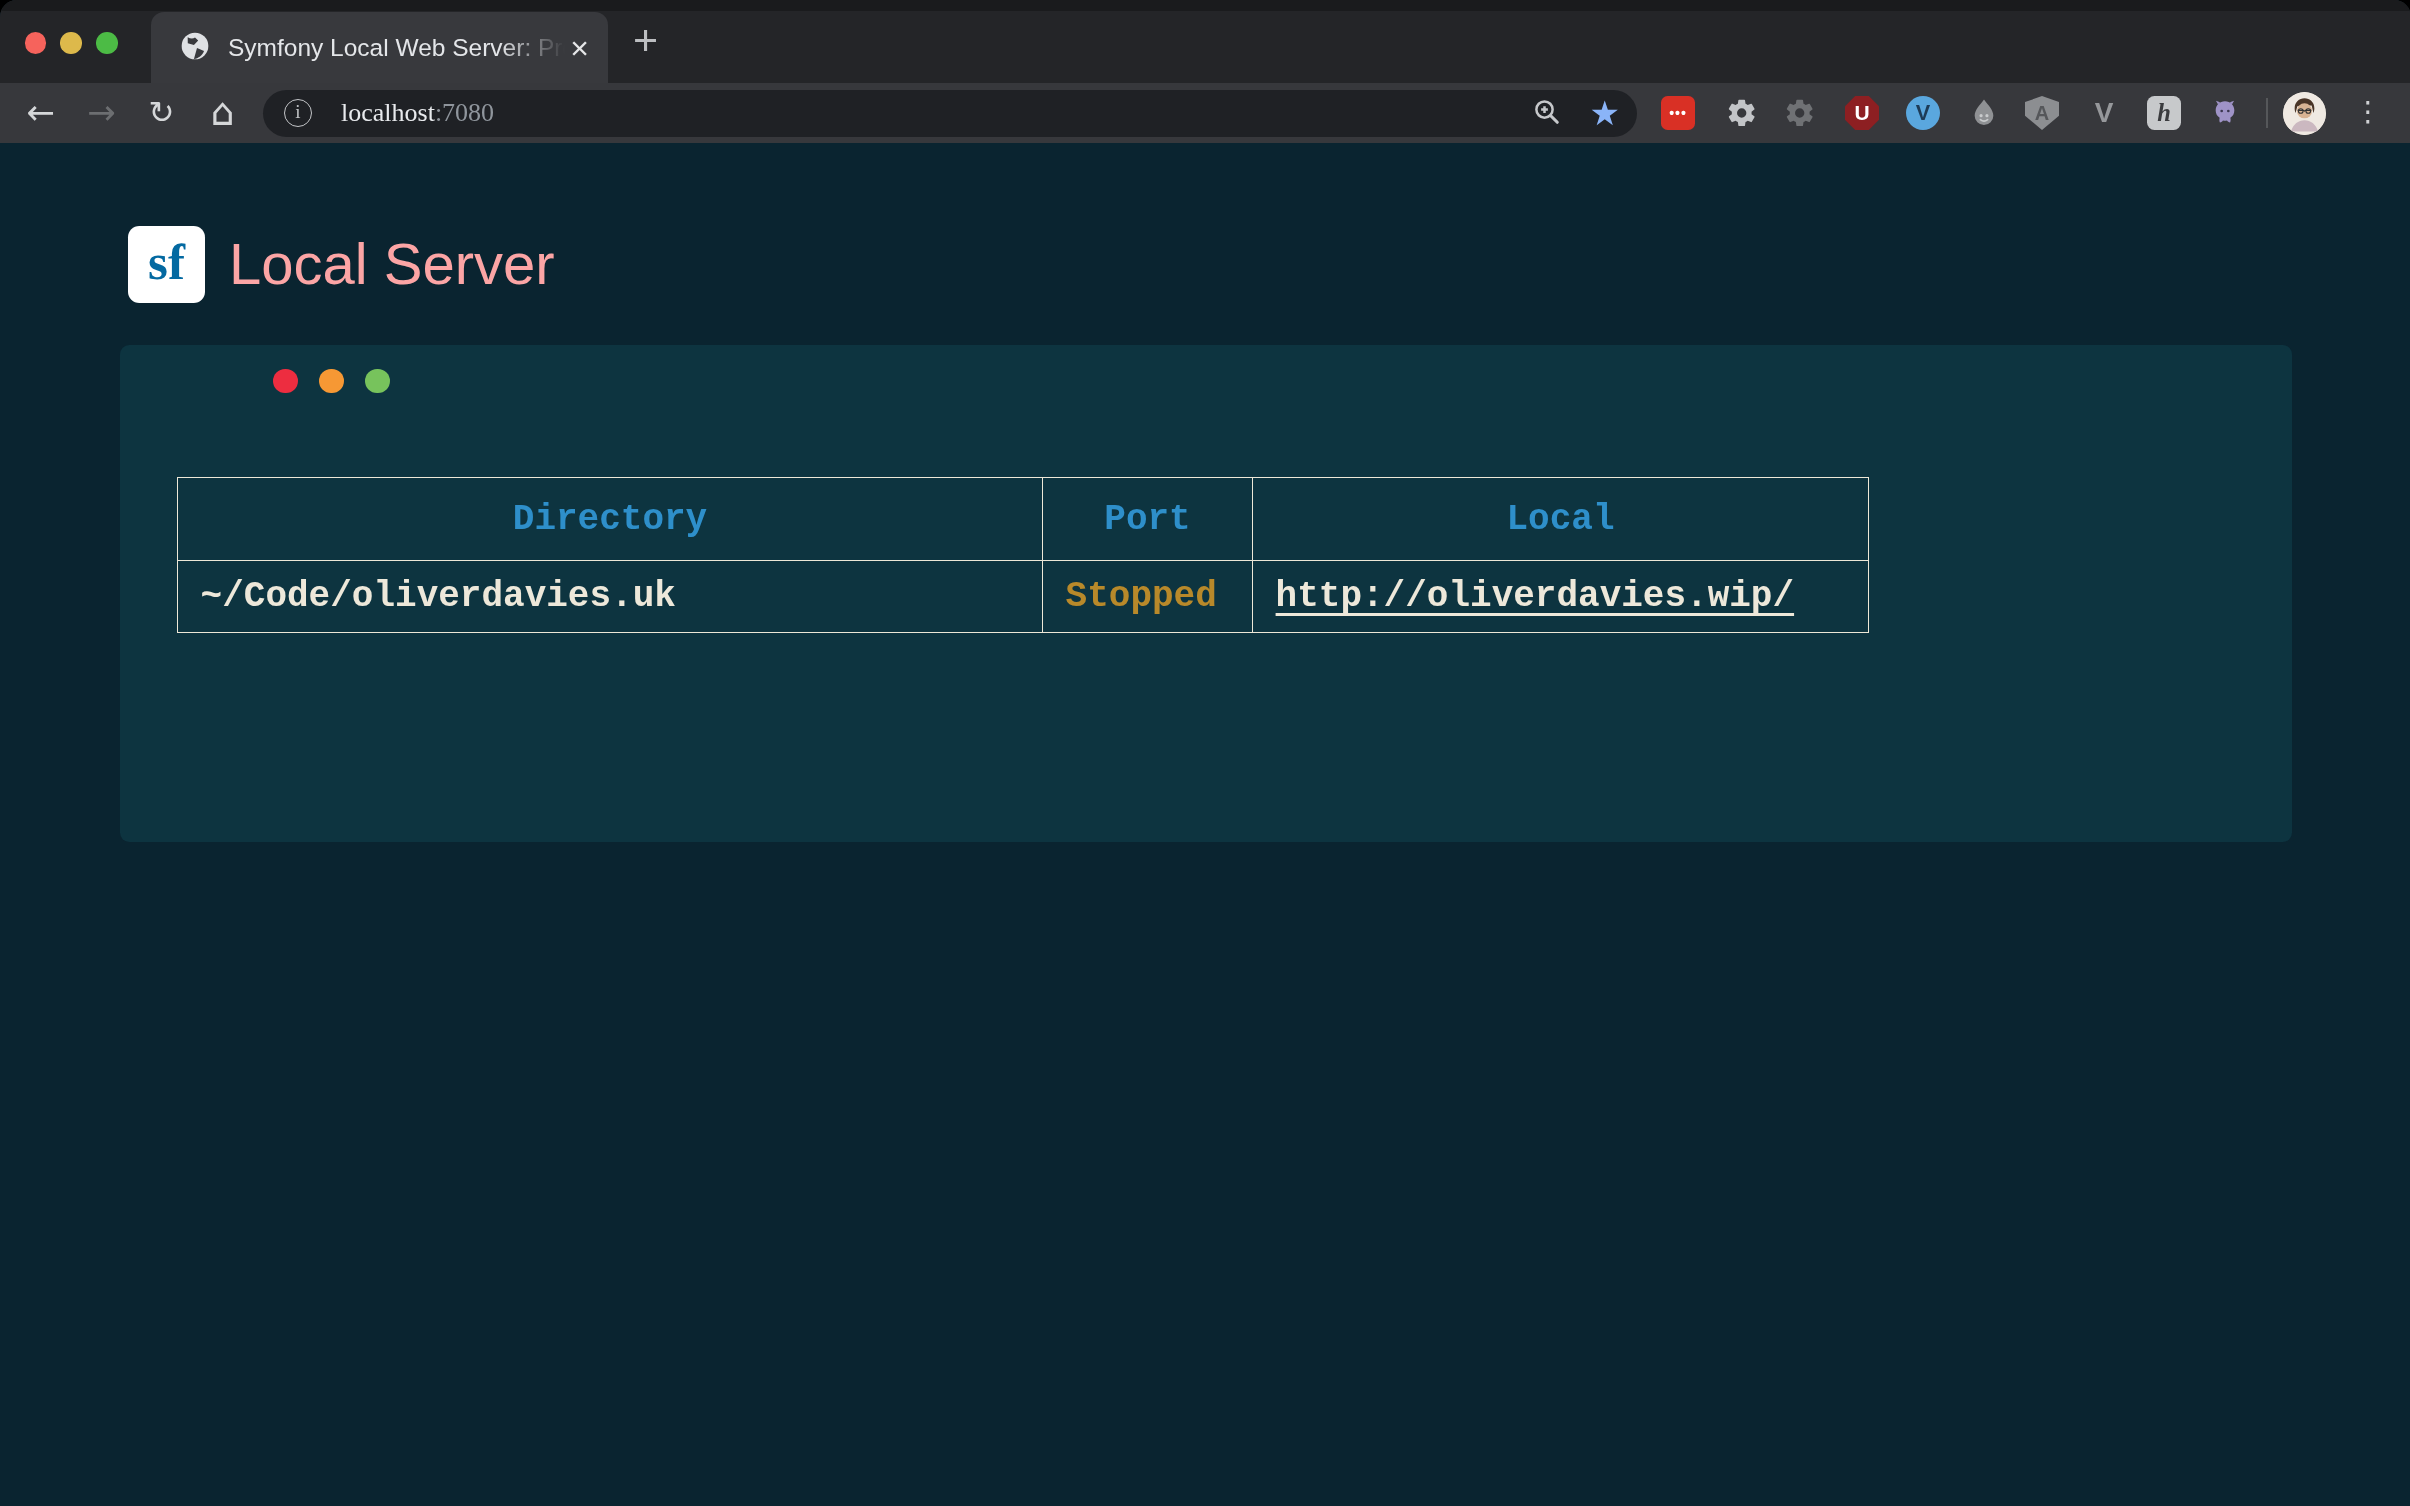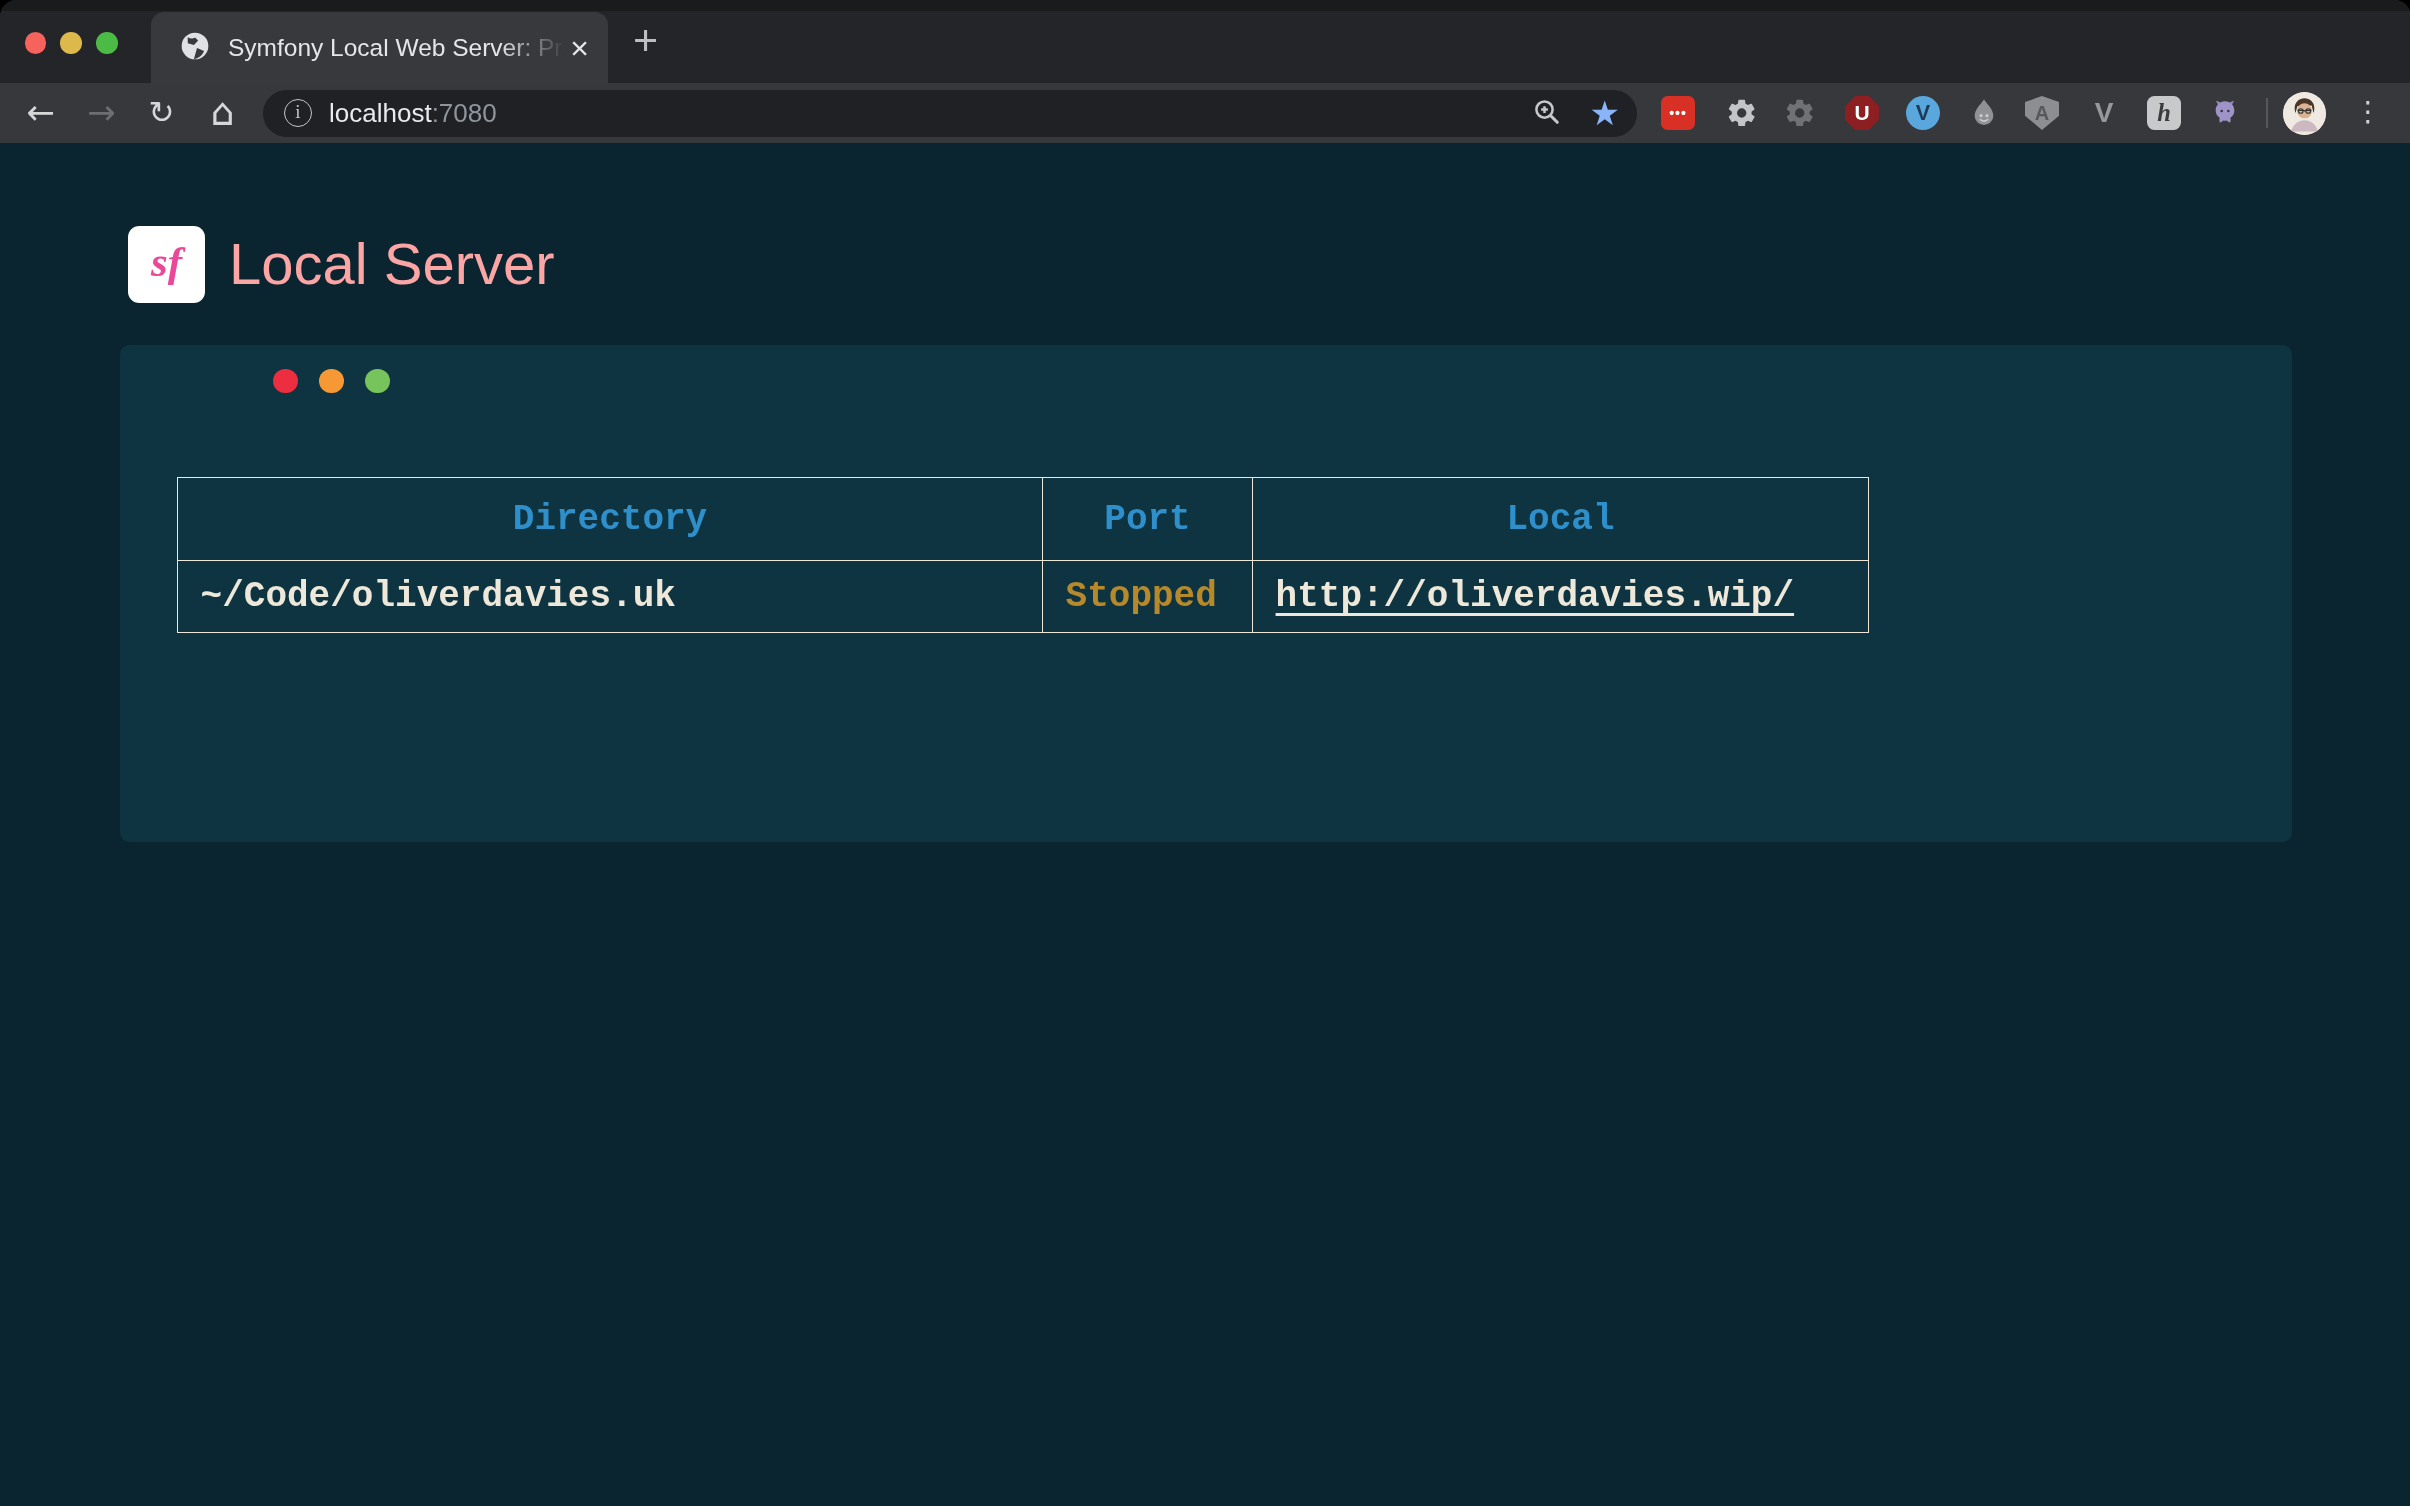--- a/index.html
+++ b/index.html
@@ -38,21 +38,21 @@
     font-size:34px;color:#d5d7d9;font-family:"DejaVu Sans",sans-serif;}
   .nav-back{left:20px;}
   .nav-fwd{left:81px;color:#6c6e71;}
   .nav-reload{left:141px;font-size:31px;}
   .nav-home{left:202px;font-size:38px;}
 
   .omnibox{position:absolute;left:263px;top:6.6px;width:1374px;height:47px;background:var(--pill);
     border-radius:23.5px;display:flex;align-items:center;padding:0 17px 0 21px;}
   .info-badge{width:28px;height:28px;border:1.9px solid #c3c5c8;border-radius:50%;color:#c3c5c8;
     font-size:19px;line-height:24.5px;text-align:center;font-family:"Liberation Serif",serif;flex:0 0 auto;}
-  .url{margin-left:17px;font-size:26px;color:#e8eaed;white-space:nowrap;}
+  .url{margin-left:29px;font-size:26px;color:#e8eaed;white-space:nowrap;font-family:Liberation Serif, serif;}
   .url .port{color:#8f959c;}
   .omni-spacer{flex:1;}
   .zoom-ic{flex:0 0 auto;margin-right:28px;}
   .star{flex:0 0 auto;font-size:34px;color:var(--star-blue);line-height:1;font-family:"DejaVu Sans",sans-serif;}
 
   .ext{position:absolute;top:13px;width:34px;height:34px;display:flex;align-items:center;
     justify-content:center;font-family:"Liberation Sans",sans-serif;}
   .ext-red{background:#d93025;border-radius:6.6px;color:#fff;font-size:14px;letter-spacing:0.9px;font-weight:700;}
   .octagon{background:#8d1f22;color:#fff;font-weight:700;font-size:21px;
     clip-path:polygon(30% 0,70% 0,100% 30%,100% 70%,70% 100%,30% 100%,0 70%,0 30%);}
@@ -64,22 +64,22 @@
     font-family:"Liberation Serif",serif;font-style:italic;font-weight:700;}
   .separator{position:absolute;left:2266px;top:15px;width:1.9px;height:30px;background:#55575a;}
   .avatar{position:absolute;left:2283px;top:8.5px;width:43px;height:43px;border-radius:50%;overflow:hidden;background:#e9e2d8;}
   .kebab{position:absolute;left:2352px;top:0;width:32px;height:60px;text-align:center;line-height:58px;
     font-size:28px;color:#d0d2d5;font-family:"DejaVu Sans",sans-serif;}
 
   
   .page{position:absolute;top:143px;left:0;right:0;bottom:0;background:var(--page-bg);}
   .logo-box{position:absolute;left:128px;top:83px;width:77px;height:77px;background:#fff;
     border-radius:11.3px;display:flex;align-items:center;justify-content:center;}
-  .logo-glyph{font-family:"Liberation Serif",serif;font-style:italic;font-weight:700;
-    font-size:43px;color:#ec4899;transform:translateY(-2.8px);}
+  .logo-glyph{font-family:"Liberation Serif",serif;font-weight:700;
+    font-size:51px;color:#0369a1;transform:translateY(-2.8px);}
   .page-title{position:absolute;left:229px;top:83px;height:77px;line-height:75px;
     font-size:58px;font-weight:300;color:#fca5a5;letter-spacing:0;}
 
   .card{position:absolute;left:120px;top:202px;width:2172px;height:497px;background:var(--card-bg);border-radius:9.4px;padding-left:32px;}
   .dot{position:absolute;top:23.5px;width:24.5px;height:24.5px;border-radius:50%;}
   .d-red{left:153px;background:#ed2d40;}
   .d-orange{left:199px;background:#f69834;}
   .d-green{left:245px;background:#77c35c;}
 
   table.servers{position:absolute;left:57px;top:132px;border-collapse:collapse;table-layout:fixed;

